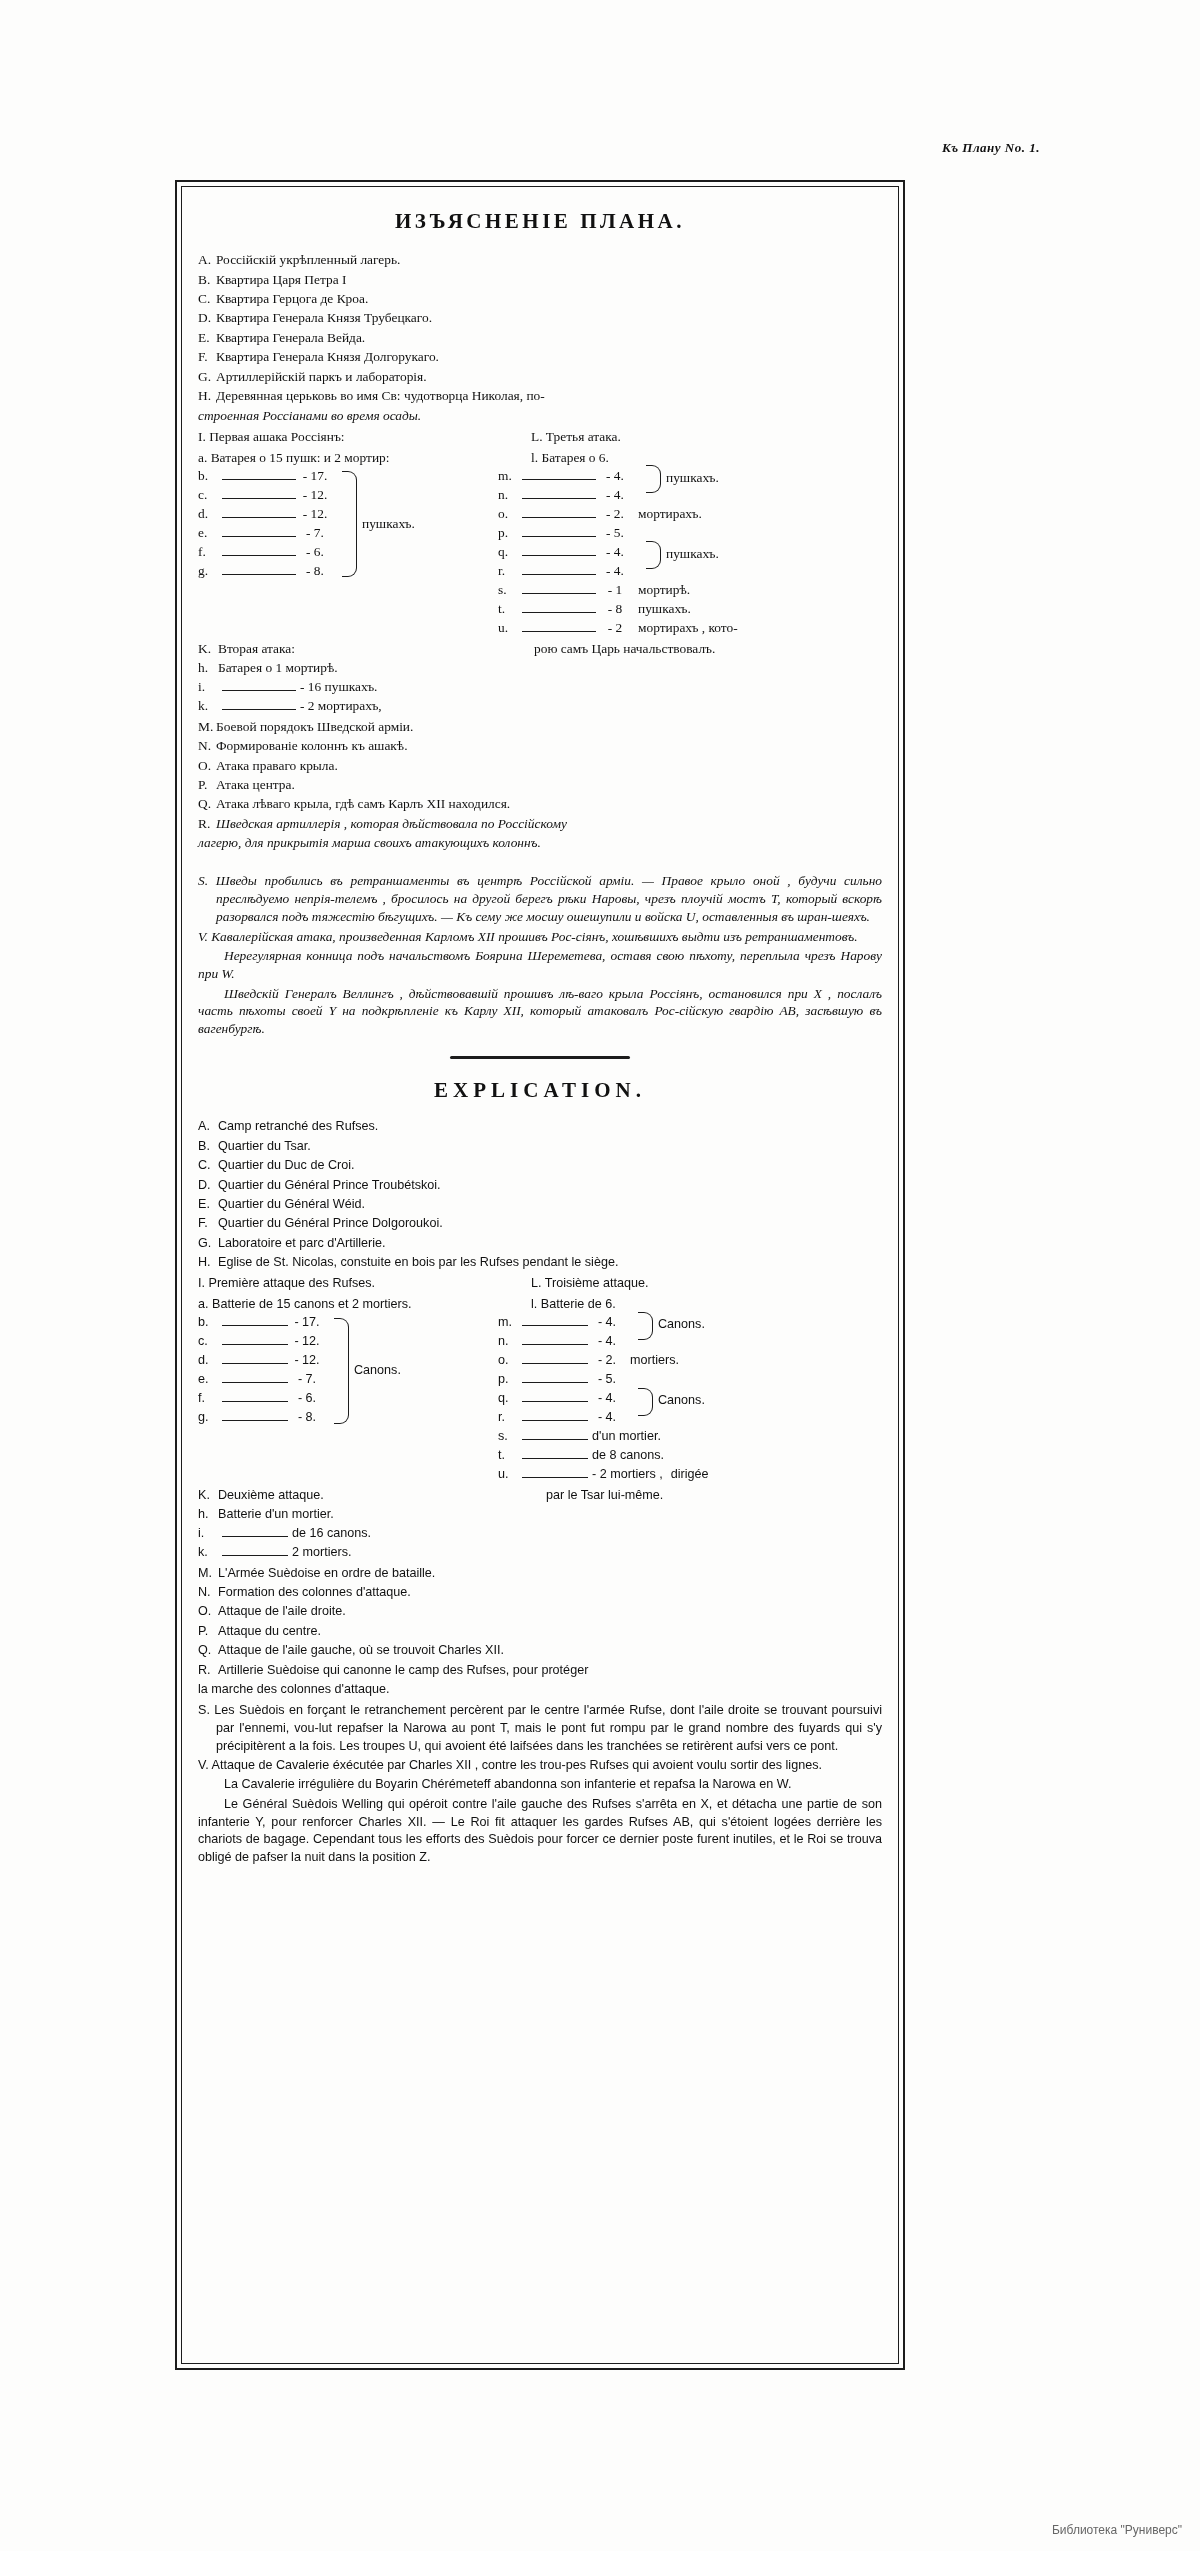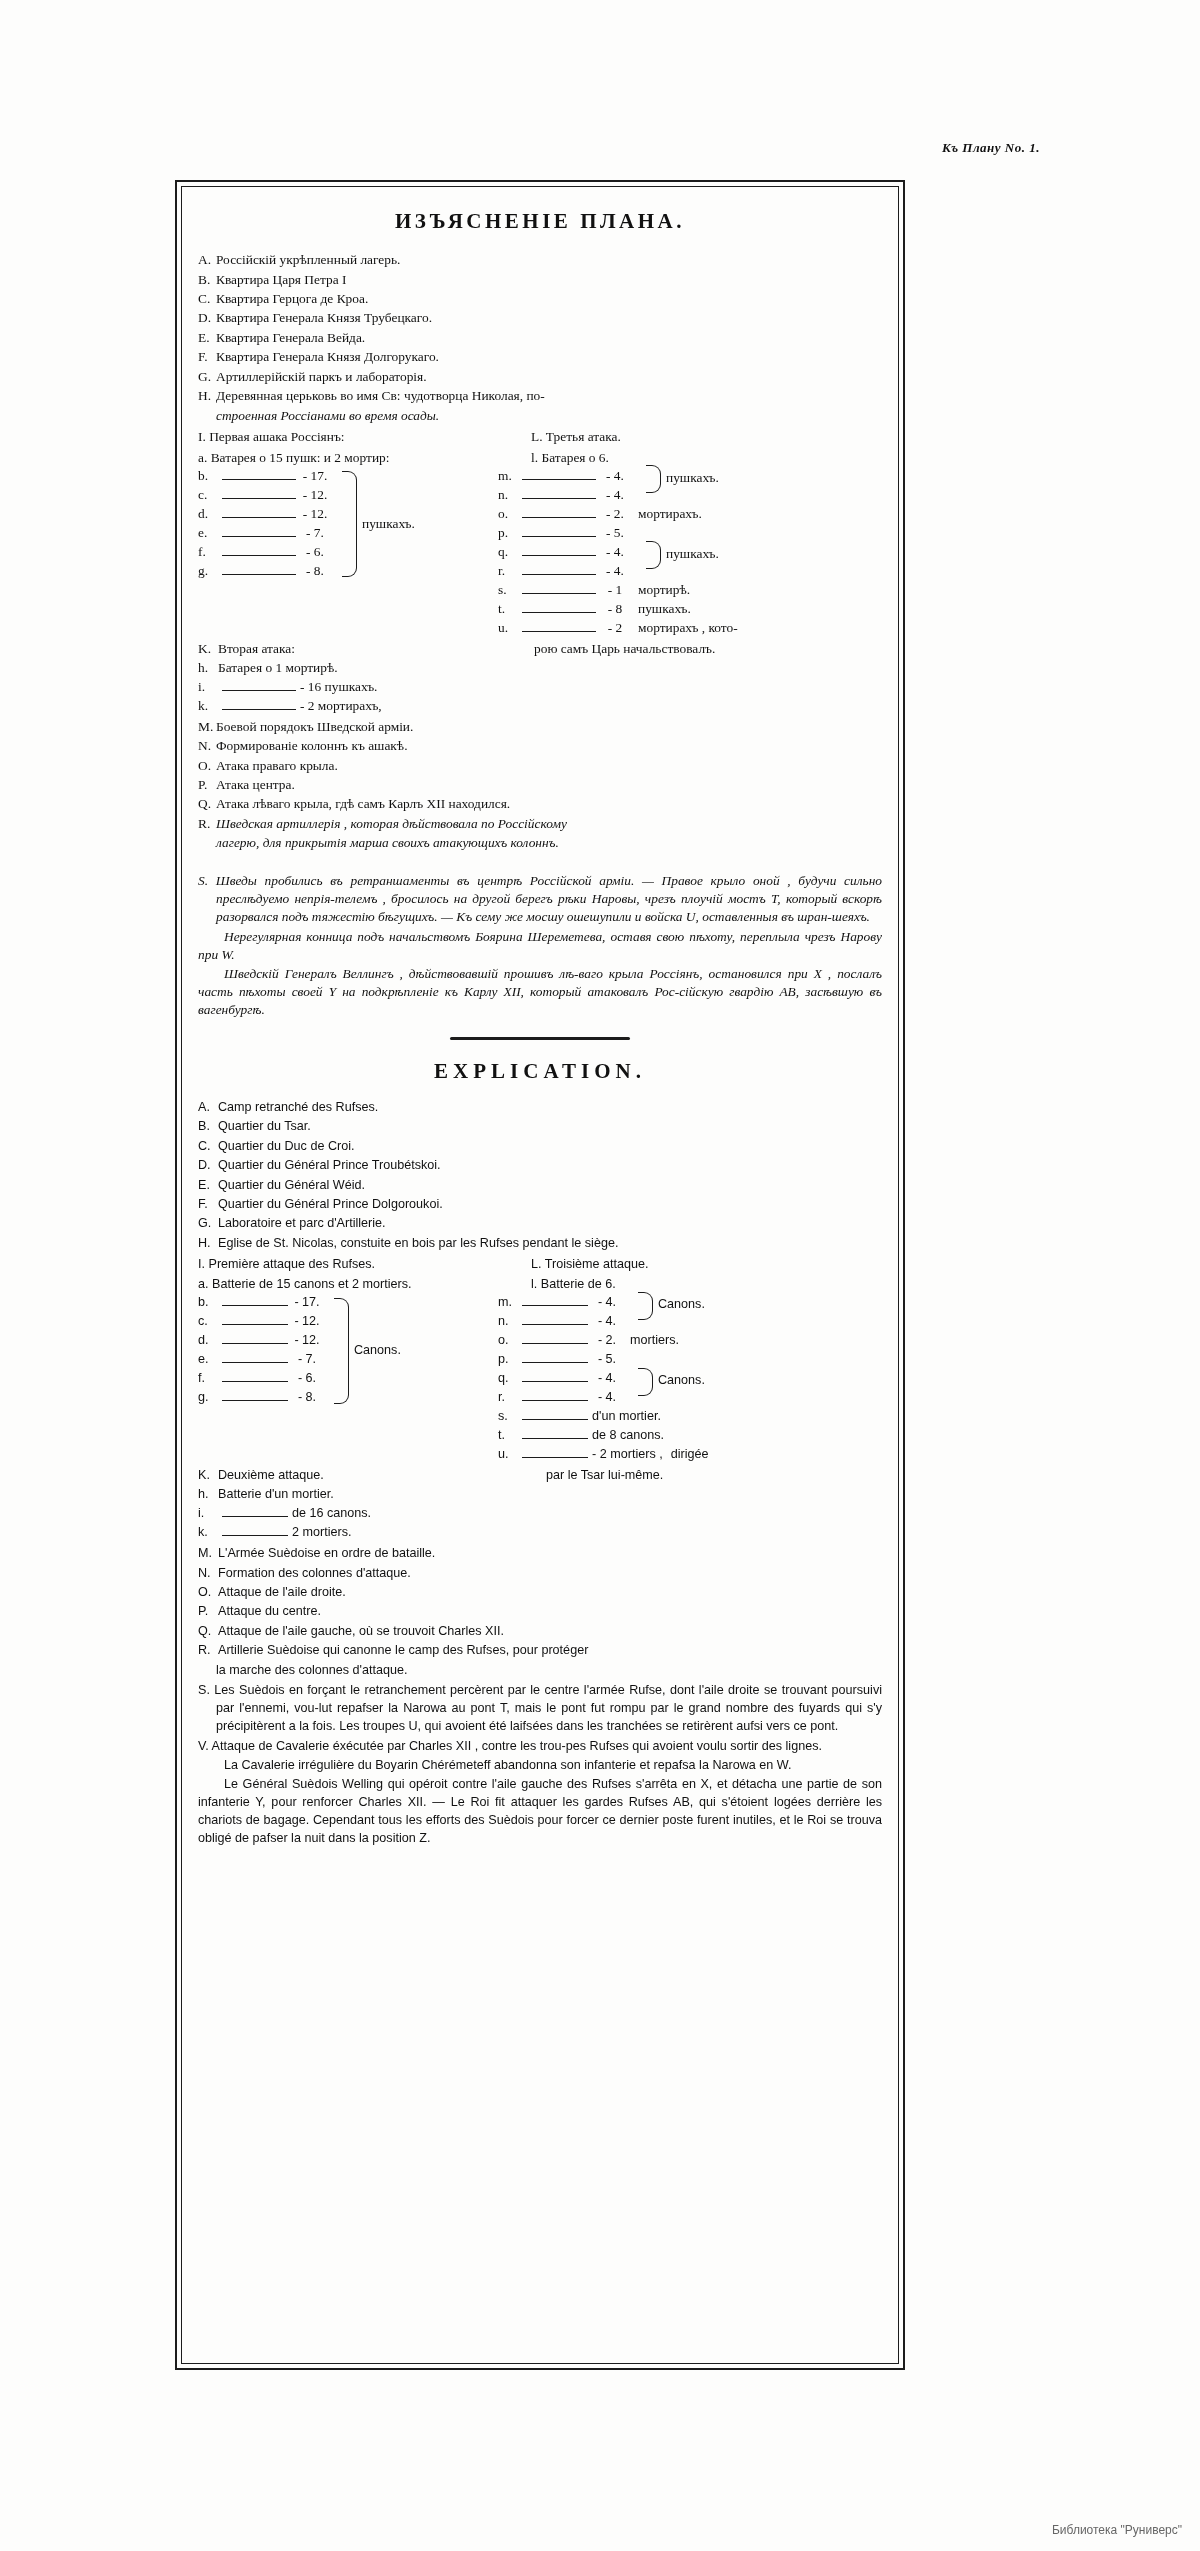--- a/index.html
+++ b/index.html
@@ -73,21 +73,20 @@
   }
   .entry .key {
     width: 18px;
     flex: 0 0 18px;
     font-weight: normal;
   }
   .entry .txt {
     flex: 1 1 auto;
   }
   .cont {
-    margin-left: 18px;
     font-style: italic;
   }
   .para {
     text-align: justify;
     margin: 0 0 1.5px 0;
   }
   .para.hang {
     padding-left: 18px;
     text-indent: -18px;
   }
@@ -383,20 +382,21 @@
           </div>
           <div class="entry">
             <span class="key">R.</span>
             <span class="txt ital">Шведская артиллерiя , которая дѣйствовала по Россiйскому</span>
           </div>
           <div class="cont">лагерю, для прикрытiя марша своихъ атакующихъ колоннъ.</div>
         </div>
 
         <div style="margin-top:20px;font-style:italic;">
           <p class="para hang">S. Шведы пробились въ ретраншаменты въ центрѣ Россiйской армiи. — Правое крыло оной ,  будучи сильно преслѣдуемо непрiя-телемъ ,  бросилось на другой берегъ рѣки Наровы, чрезъ плоучiй мостъ T, который вскорѣ разорвался подъ тяжестiю бѣгущихъ. — Къ сему же мосшу ошешупили и войска U, оставленныя въ шран-шеяхъ.</p>
+          <p class="para hang">V. Кавалерiйская атака, произведенная Карломъ XII прошивъ Рос-сiянъ, хошѣвшихъ выдти изъ ретраншаментовъ.</p>
           <p class="para ind">Нерегулярная конница подъ начальствомъ Боярина Шереметева, оставя свою пѣхоту, переплыла чрезъ Нарову при W.</p>
           <p class="para ind">Шведскiй Генералъ Веллингъ , дѣйствовавшiй прошивъ лѣ-ваго крыла Россiянъ, остановился при X , послалъ часть пѣхоты своей Y на подкрѣпленiе къ Карлу XII, который атаковалъ Рос-сiйскую гвардiю AB, засѣвшую въ вагенбургѣ.</p>
         </div>
 
         <div class="divider"></div>
 
         <h1 class="title-fr">EXPLICATION.</h1>
 
         <div class="fr">
 

